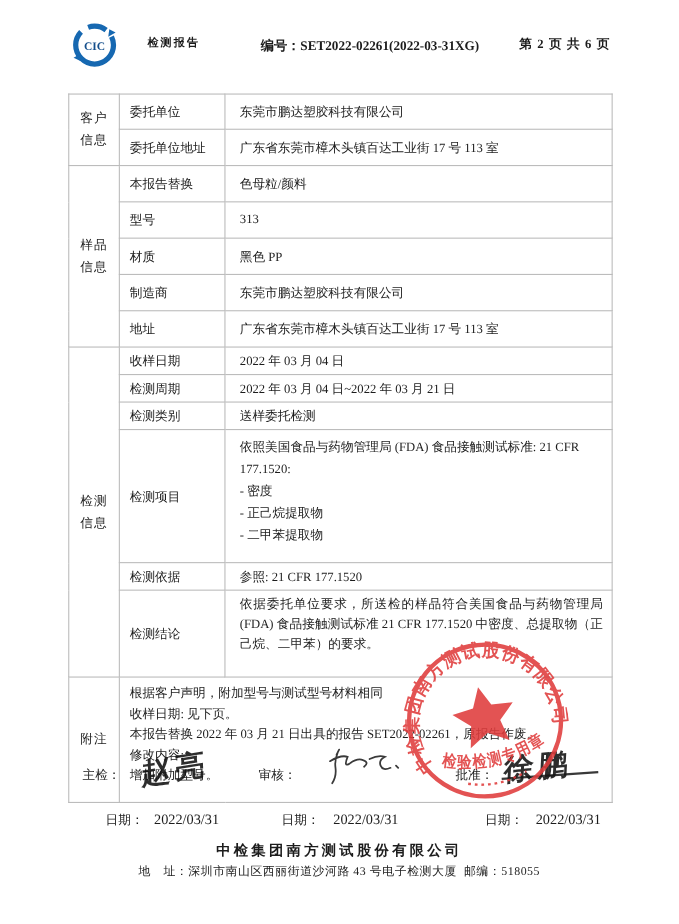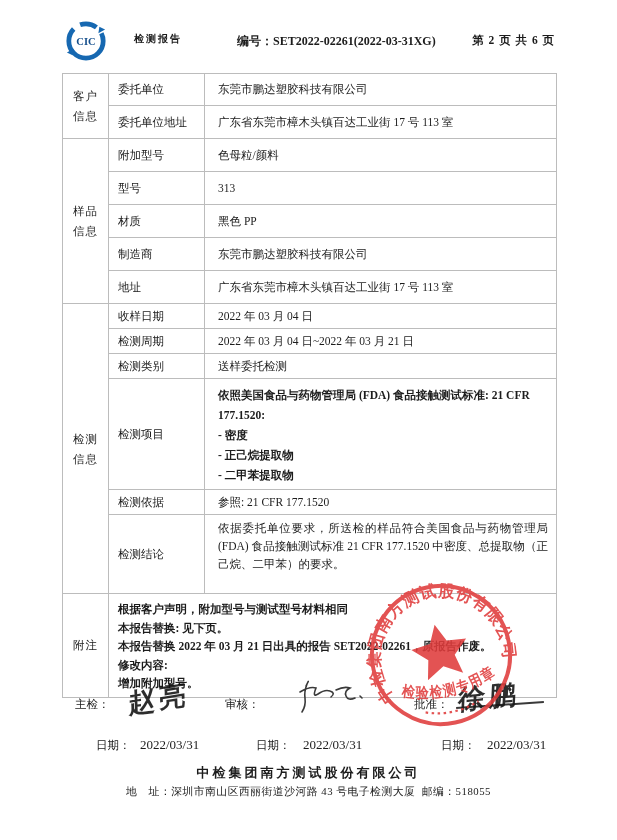--- a/index.html
+++ b/index.html
@@ -12,28 +12,28 @@
   }
 
   
   .hdr { position:absolute; top:18px; left:62px; width:495px; height:46px; }
   .logo { position:absolute; left:3px; top:2px; width:42px; height:42px; }
   .hdr-title { position:absolute; left:72px; top:14px; font-size:10px; font-weight:bold; letter-spacing:2px; }
   .hdr-no { position:absolute; left:175px; top:15px; font-size:12px; font-weight:bold; }
   .hdr-page { position:absolute; right:2px; top:15px; font-size:11.5px; font-weight:bold; letter-spacing:1px; }
 
   
-  table.rep { position:absolute; top:73px; left:62px; width:495px;
+  table.rep { position:absolute; top:85px; left:62px; width:495px;
     border-collapse:collapse; table-layout:fixed; }
   table.rep td { border:1.5px solid #bcbcbc; font-size:11.5px; vertical-align:middle; }
   td.sec { width:46px; text-align:center; padding:2px; }
   .secline { display:block; line-height:20px; letter-spacing:1px; }
   td.fld { width:96px; padding-left:9px; }
   td.val { padding-left:13px; padding-right:8px; }
-  td.val-top { vertical-align:middle; padding-top:6px; padding-bottom:4px;font-weight:bold; }
+  td.val-top { vertical-align:middle; padding-top:6px; padding-bottom:14px; }
   .mline { line-height:20px; }
   .nline { line-height:18.5px; }
   td.just { text-align:justify; line-height:18px; padding-top:4px; padding-bottom:20px; }
 
   
   .sig-label { position:absolute; font-size:11.5px; }
   .date-label { position:absolute; font-size:11.5px;margin-left:21px; }
   .date-val { position:absolute; font-size:13px; font-family:"Liberation Serif",serif; }
   .handsig { position:absolute; font-size:27px; font-weight:600; color:#111;
     transform:rotate(-9deg) skewX(-7deg); letter-spacing:4px; opacity:.88;
@@ -90,21 +90,21 @@
       <tr style="height:33px">
         <td class="fld">委托单位地址</td>
         <td class="val">广东省东莞市樟木头镇百达工业街 17 号 113 室</td>
       </tr>
 
       <tr style="height:33px">
         <td class="sec" rowspan="5">
           <span class="secline">样品</span>
           <span class="secline">信息</span>
         </td>
-        <td class="fld">附加型号</td>
+        <td class="fld">本报告替换</td>
         <td class="val">色母粒/颜料</td>
       </tr>
       <tr style="height:33px">
         <td class="fld">型号</td>
         <td class="val">313</td>
       </tr>
       <tr style="height:33px">
         <td class="fld">材质</td>
         <td class="val">黑色 PP</td>
       </tr>
@@ -150,33 +150,33 @@
         <td class="fld">检测结论</td>
         <td class="val just">依据委托单位要求，所送检的样品符合美国食品与药物管理局 (FDA) 食品接触测试标准 21 CFR 177.1520 中密度、总提取物（正己烷、二甲苯）的要求。</td>
       </tr>
 
       <tr style="height:94px">
         <td class="sec">
           <span class="secline">附注</span>
         </td>
         <td class="val val-top" colspan="2" style="padding-left:9px">
           <div class="nline">根据客户声明，附加型号与测试型号材料相同</div>
-          <div class="nline">本报告替换: 见下页。</div>
+          <div class="nline">收样日期: 见下页。</div>
           <div class="nline">本报告替换 2022 年 03 月 21 日出具的报告 SET2022-02261，原报告作废。</div>
           <div class="nline">修改内容:</div>
           <div class="nline">增加附加型号。</div>
         </td>
       </tr>
     </tbody>
   </table>
 
   <div class="sig-label" style="left:75px;top:697px">主检：</div>
   <div class="handsig" style="left:128px;top:681px">赵亮</div>
 
-  <div class="sig-label" style="left:225px;top:697px">审核：</div>
+  <div class="sig-label" style="left:235px;top:697px">审核：</div>
   <svg style="position:absolute;left:292px;top:676px" width="78" height="42" viewBox="0 0 78 42">
     <path d="M14,10 q4,-8 1,-2 q-3,8 -2,14 q1,8 -3,14 M8,16 q10,-6 16,-4 q-4,10 2,6 q7,-5 12,-3 q6,2 1,6 M44,14 q8,-4 14,-2 q-6,3 -4,8 q2,5 9,2 M68,20 l2,2" fill="none" stroke="#3a3a3a" stroke-width="1.6" stroke-linecap="round"></path>
   </svg>
 
   <div class="sig-label" style="left:414px;top:697px">批准：</div>
   <div class="handsig" style="left:458px;top:679px;transform:rotate(-6deg) skewX(-9deg)">徐鹏</div>
   <div class="sig3-stroke" style="left:456px;top:704px"></div>
 
   <div class="date-label" style="left:75px;top:738px">日期：</div>
   <div class="date-val" style="left:140px;top:737px">2022/03/31</div>

